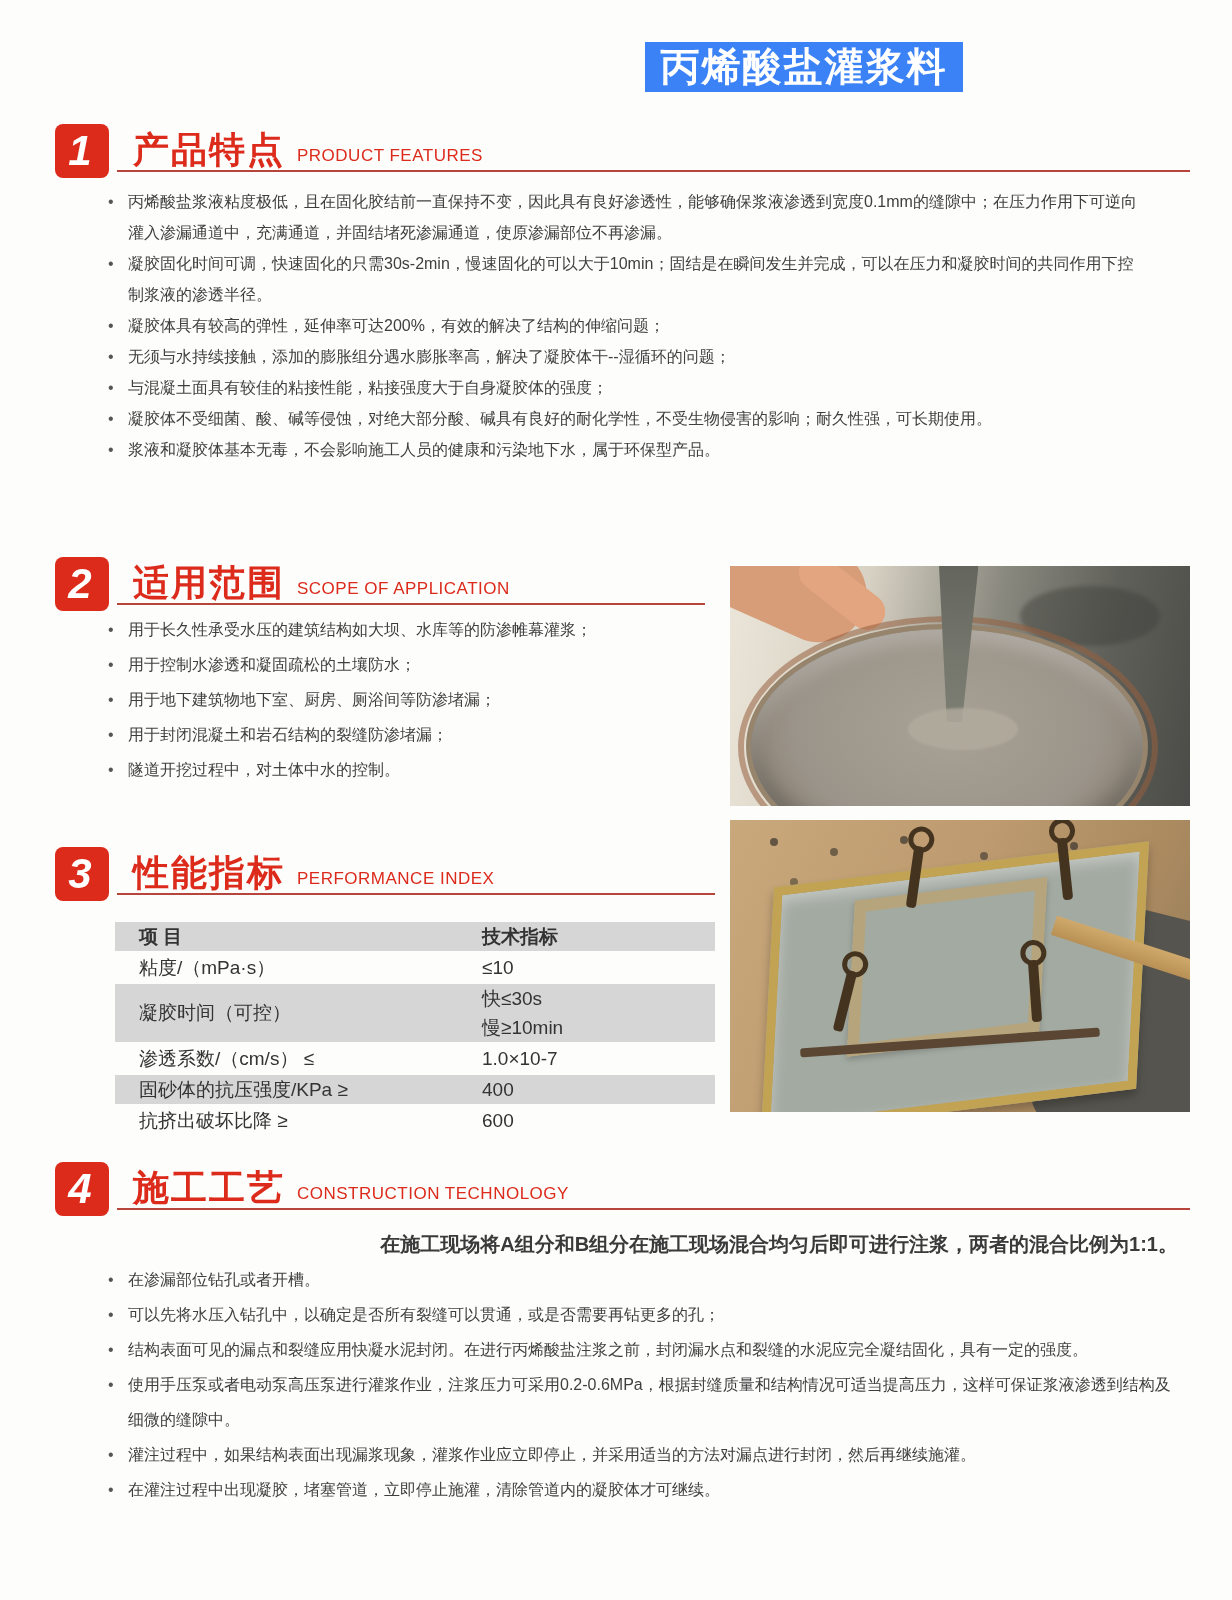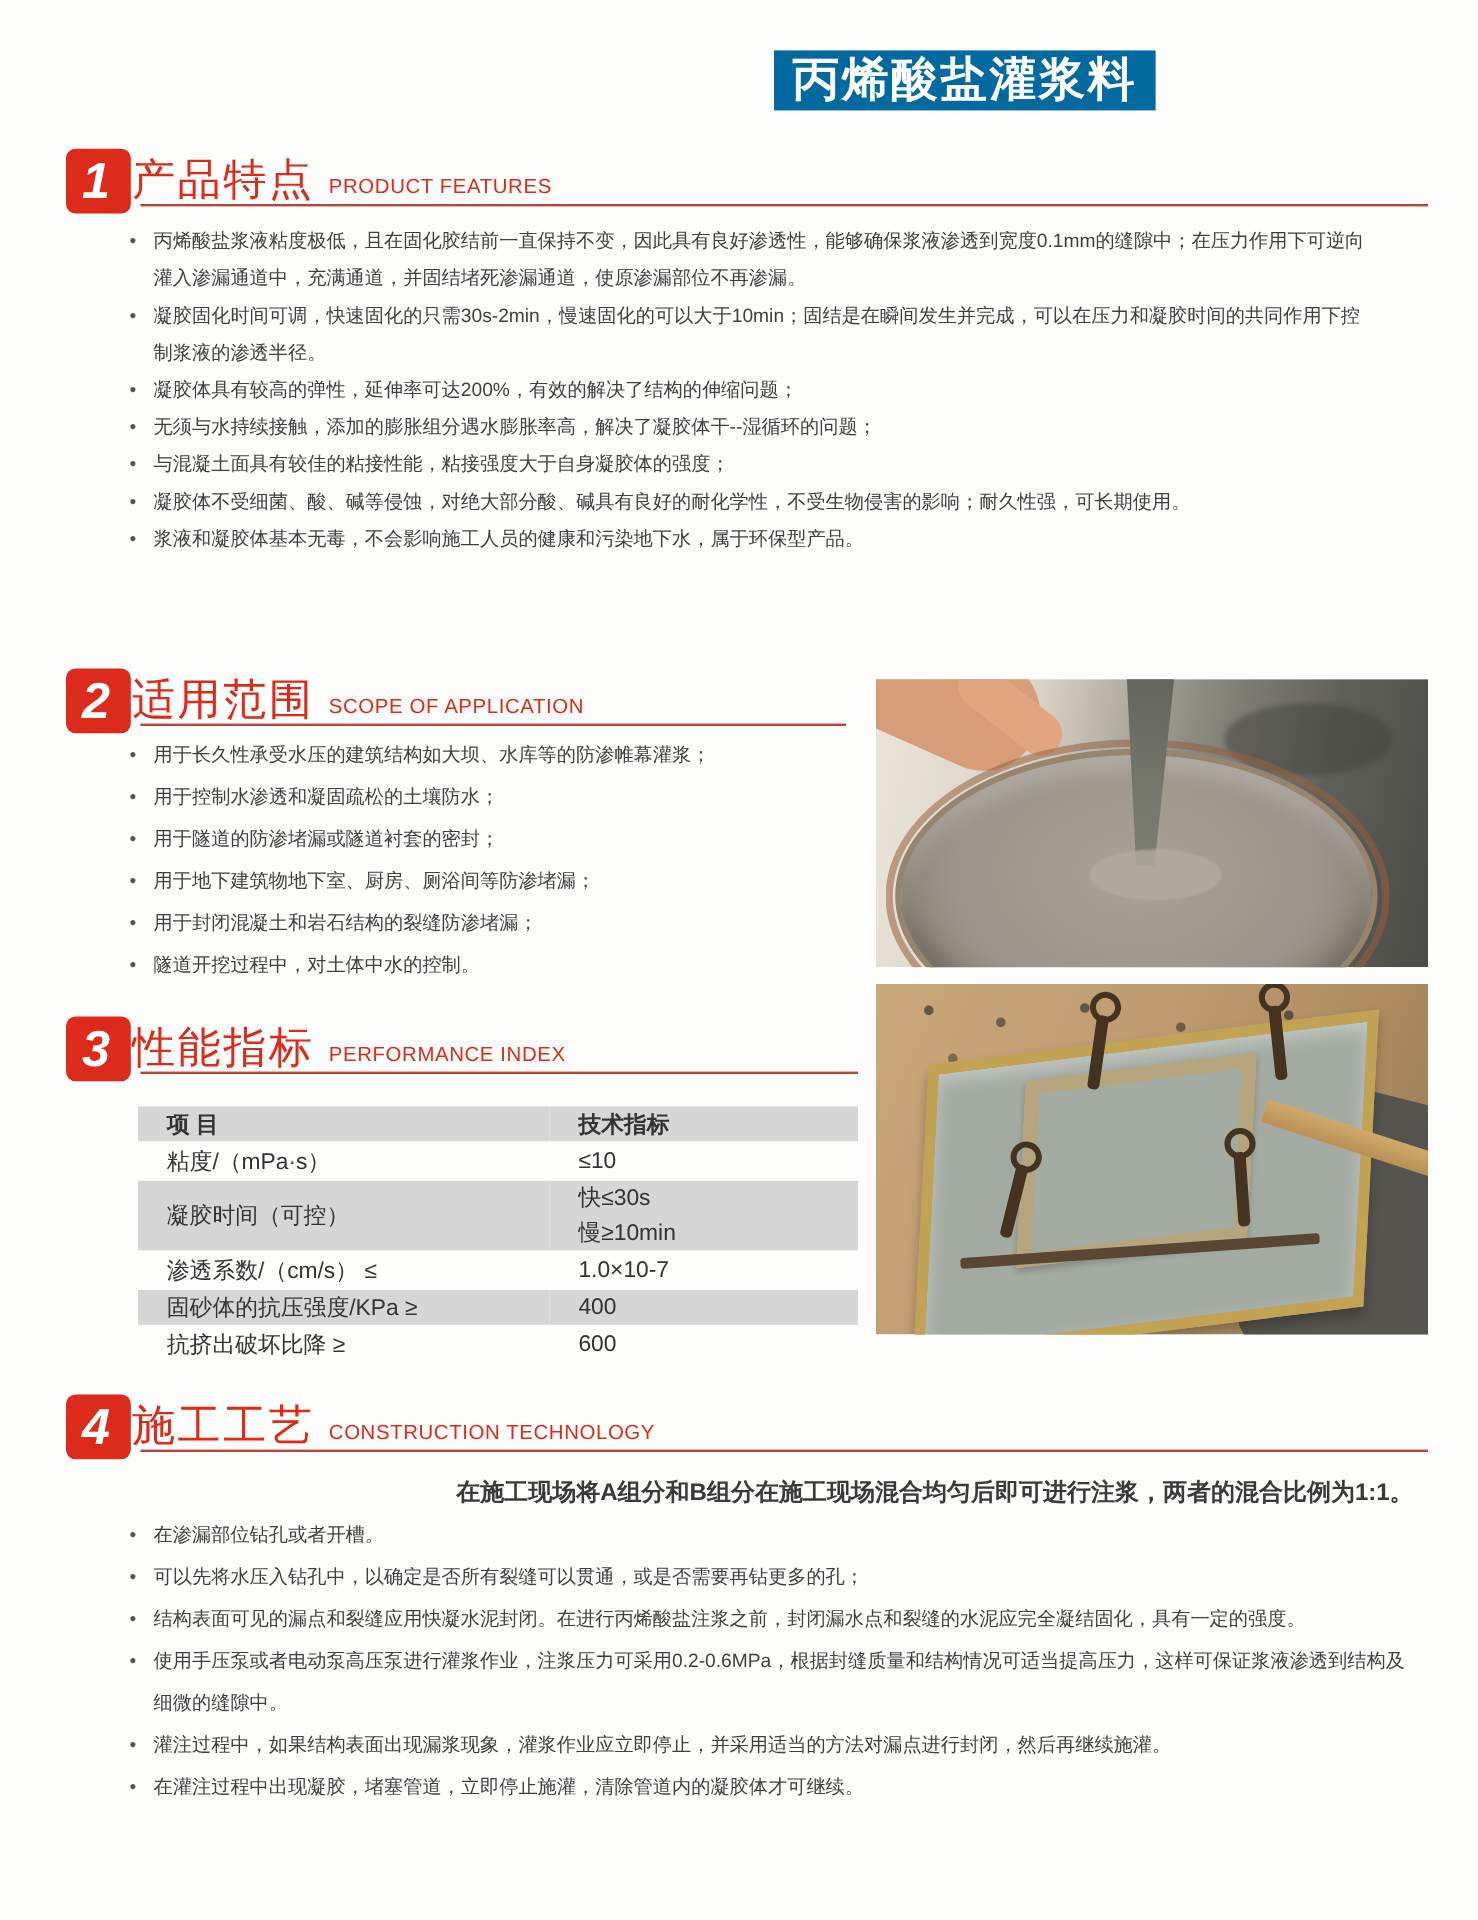--- a/index.html
+++ b/index.html
@@ -12,21 +12,21 @@
     width:1232px;height:1600px;
     background:#fdfdfc;
     overflow:hidden;
     color:#3f3f3f;
   }
 
   
   .banner{
     position:absolute;left:645px;top:42px;
     width:318px;height:50px;
-    background:#0369a1;
+    background:#3b82f6;
     color:#ffffff;
     font-size:39px;font-weight:bold;
     line-height:50px;
     text-align:center;
     letter-spacing:2px;
   }
 
   
   .sec-header{
     position:absolute;
@@ -44,22 +44,22 @@
     width:54px;height:54px;
     background:#dc2a1b;
     border-radius:8px;
     color:#fff;
     font-size:42px;font-weight:bold;font-style:italic;
     display:flex;align-items:center;justify-content:center;
     flex:none;
     padding-right:4px;box-sizing:border-box;
   }
   .hd-zh{
-    font-size:36px;font-weight:normal;color:#dc2a1b;
-    line-height:1;margin-left:1px;letter-spacing:2px;
+    font-size:36px;font-weight:bold;color:#dc2a1b;
+    line-height:1;margin-left:24px;letter-spacing:2px;
     padding-bottom:10px;
   }
   .hd-en{
     font-size:17px;color:#dc2a1b;
     margin-left:12px;padding-bottom:12px;
     letter-spacing:0.5px;
   }
 
   
   ul.blist{
@@ -218,21 +218,20 @@
     <div class="sec-underline"></div>
     <div class="hd-flex">
       <div class="num-box">2</div>
       <div class="hd-zh">适用范围</div>
       <div class="hd-en">SCOPE OF APPLICATION</div>
     </div>
   </div>
   <ul class="blist list-scope">
     <li>用于长久性承受水压的建筑结构如大坝、水库等的防渗帷幕灌浆；</li>
     <li>用于控制水渗透和凝固疏松的土壤防水；</li>
-    <li>用于隧道的防渗堵漏或隧道衬套的密封；</li>
     <li>用于地下建筑物地下室、厨房、厕浴间等防渗堵漏；</li>
     <li>用于封闭混凝土和岩石结构的裂缝防渗堵漏；</li>
     <li>隧道开挖过程中，对土体中水的控制。</li>
   </ul>
 
   <div class="photo photo1">
     <div class="p1-bg"></div>
     <div class="p1-stone1"></div>
     <div class="p1-stone2"></div>
     <div class="p1-hand"></div>

